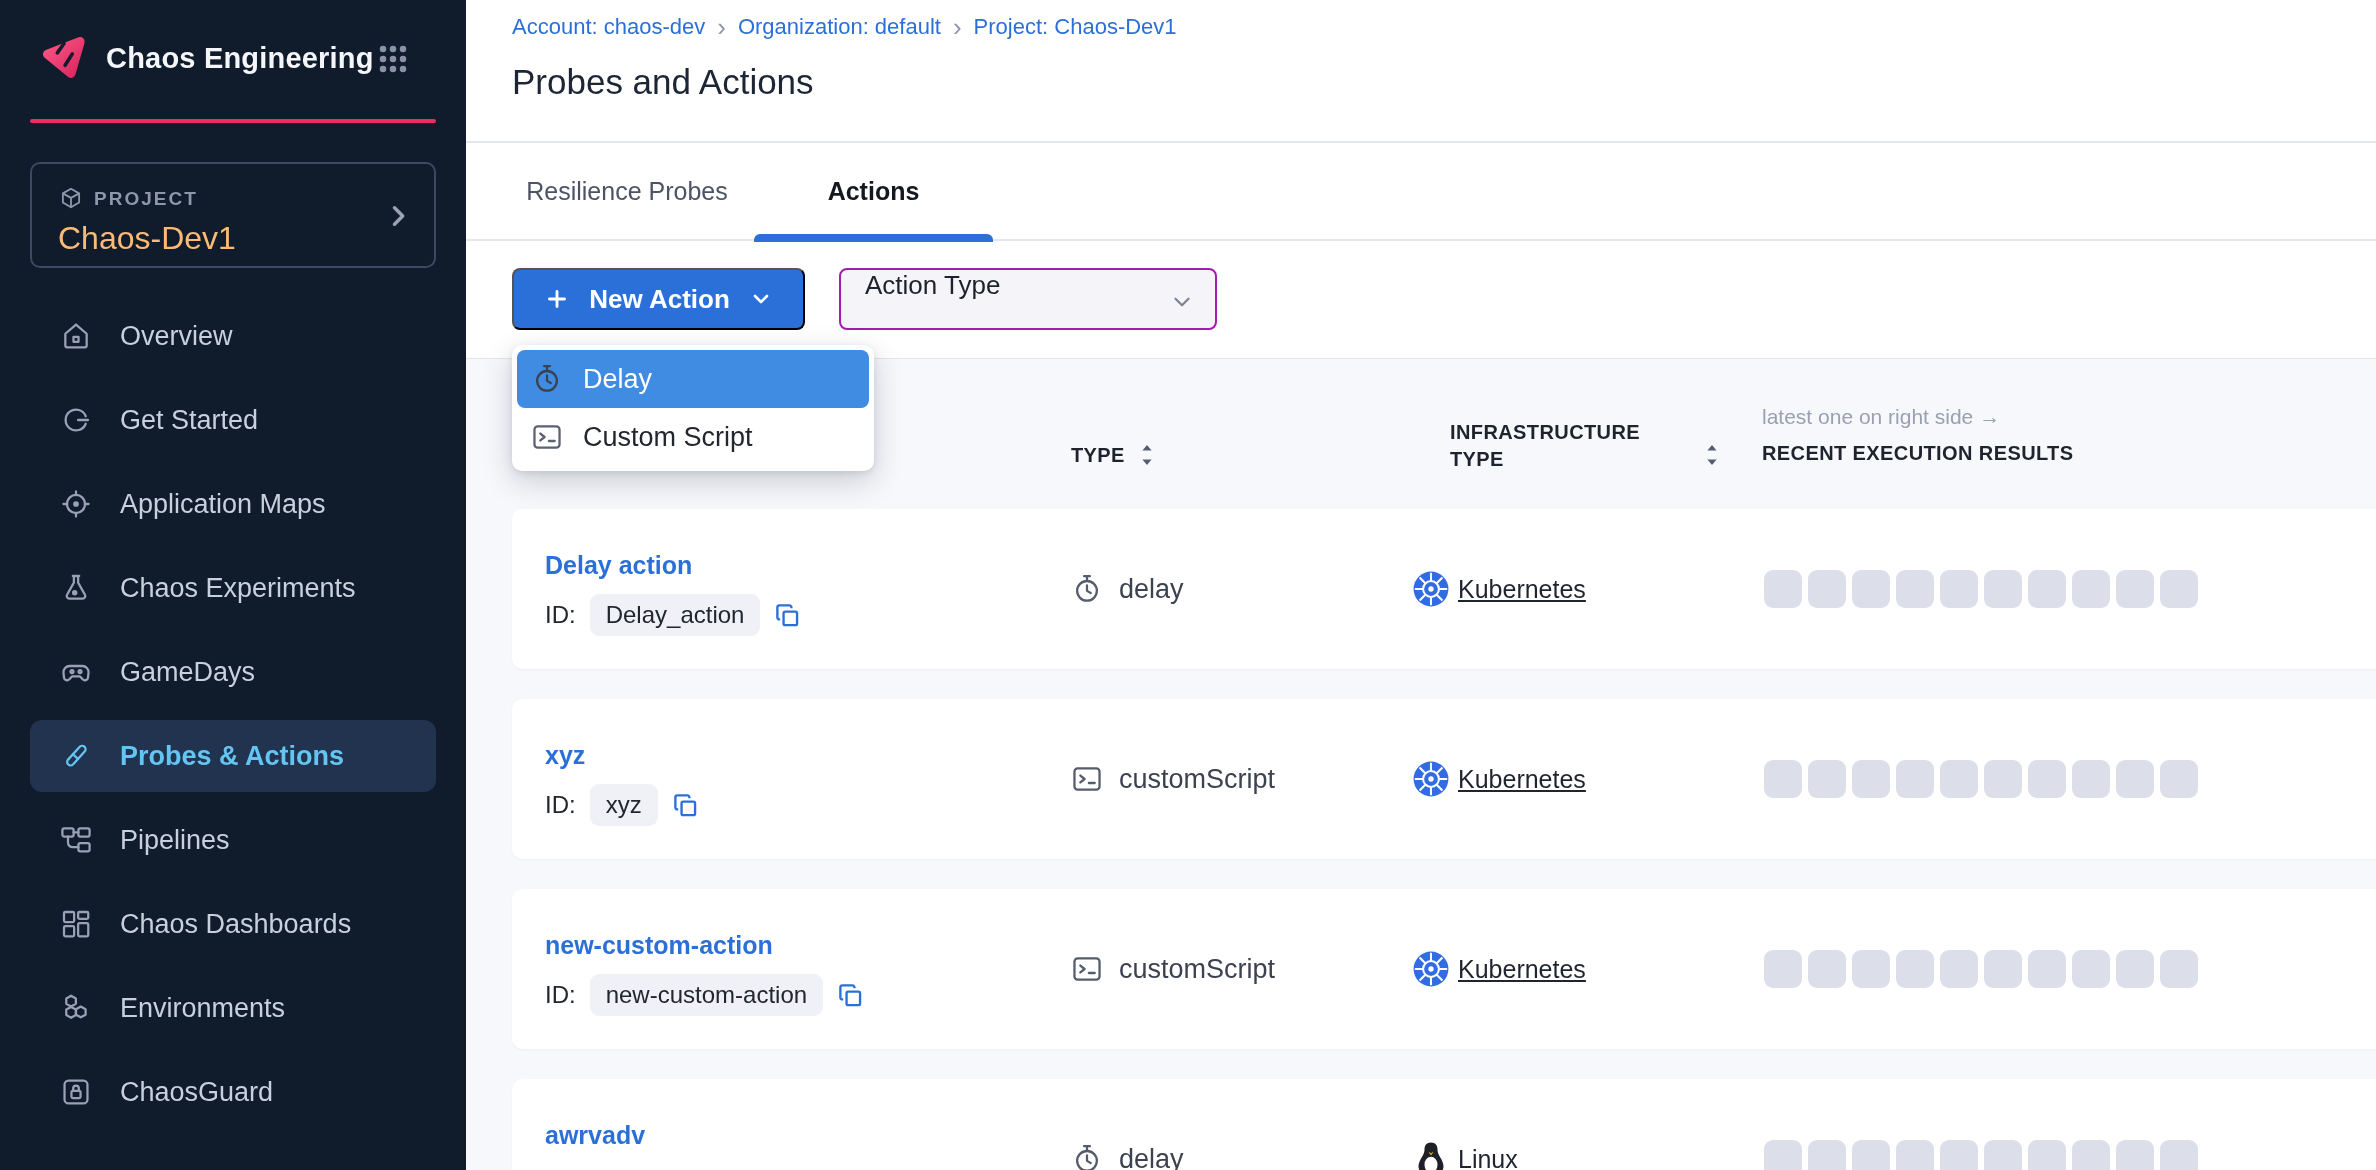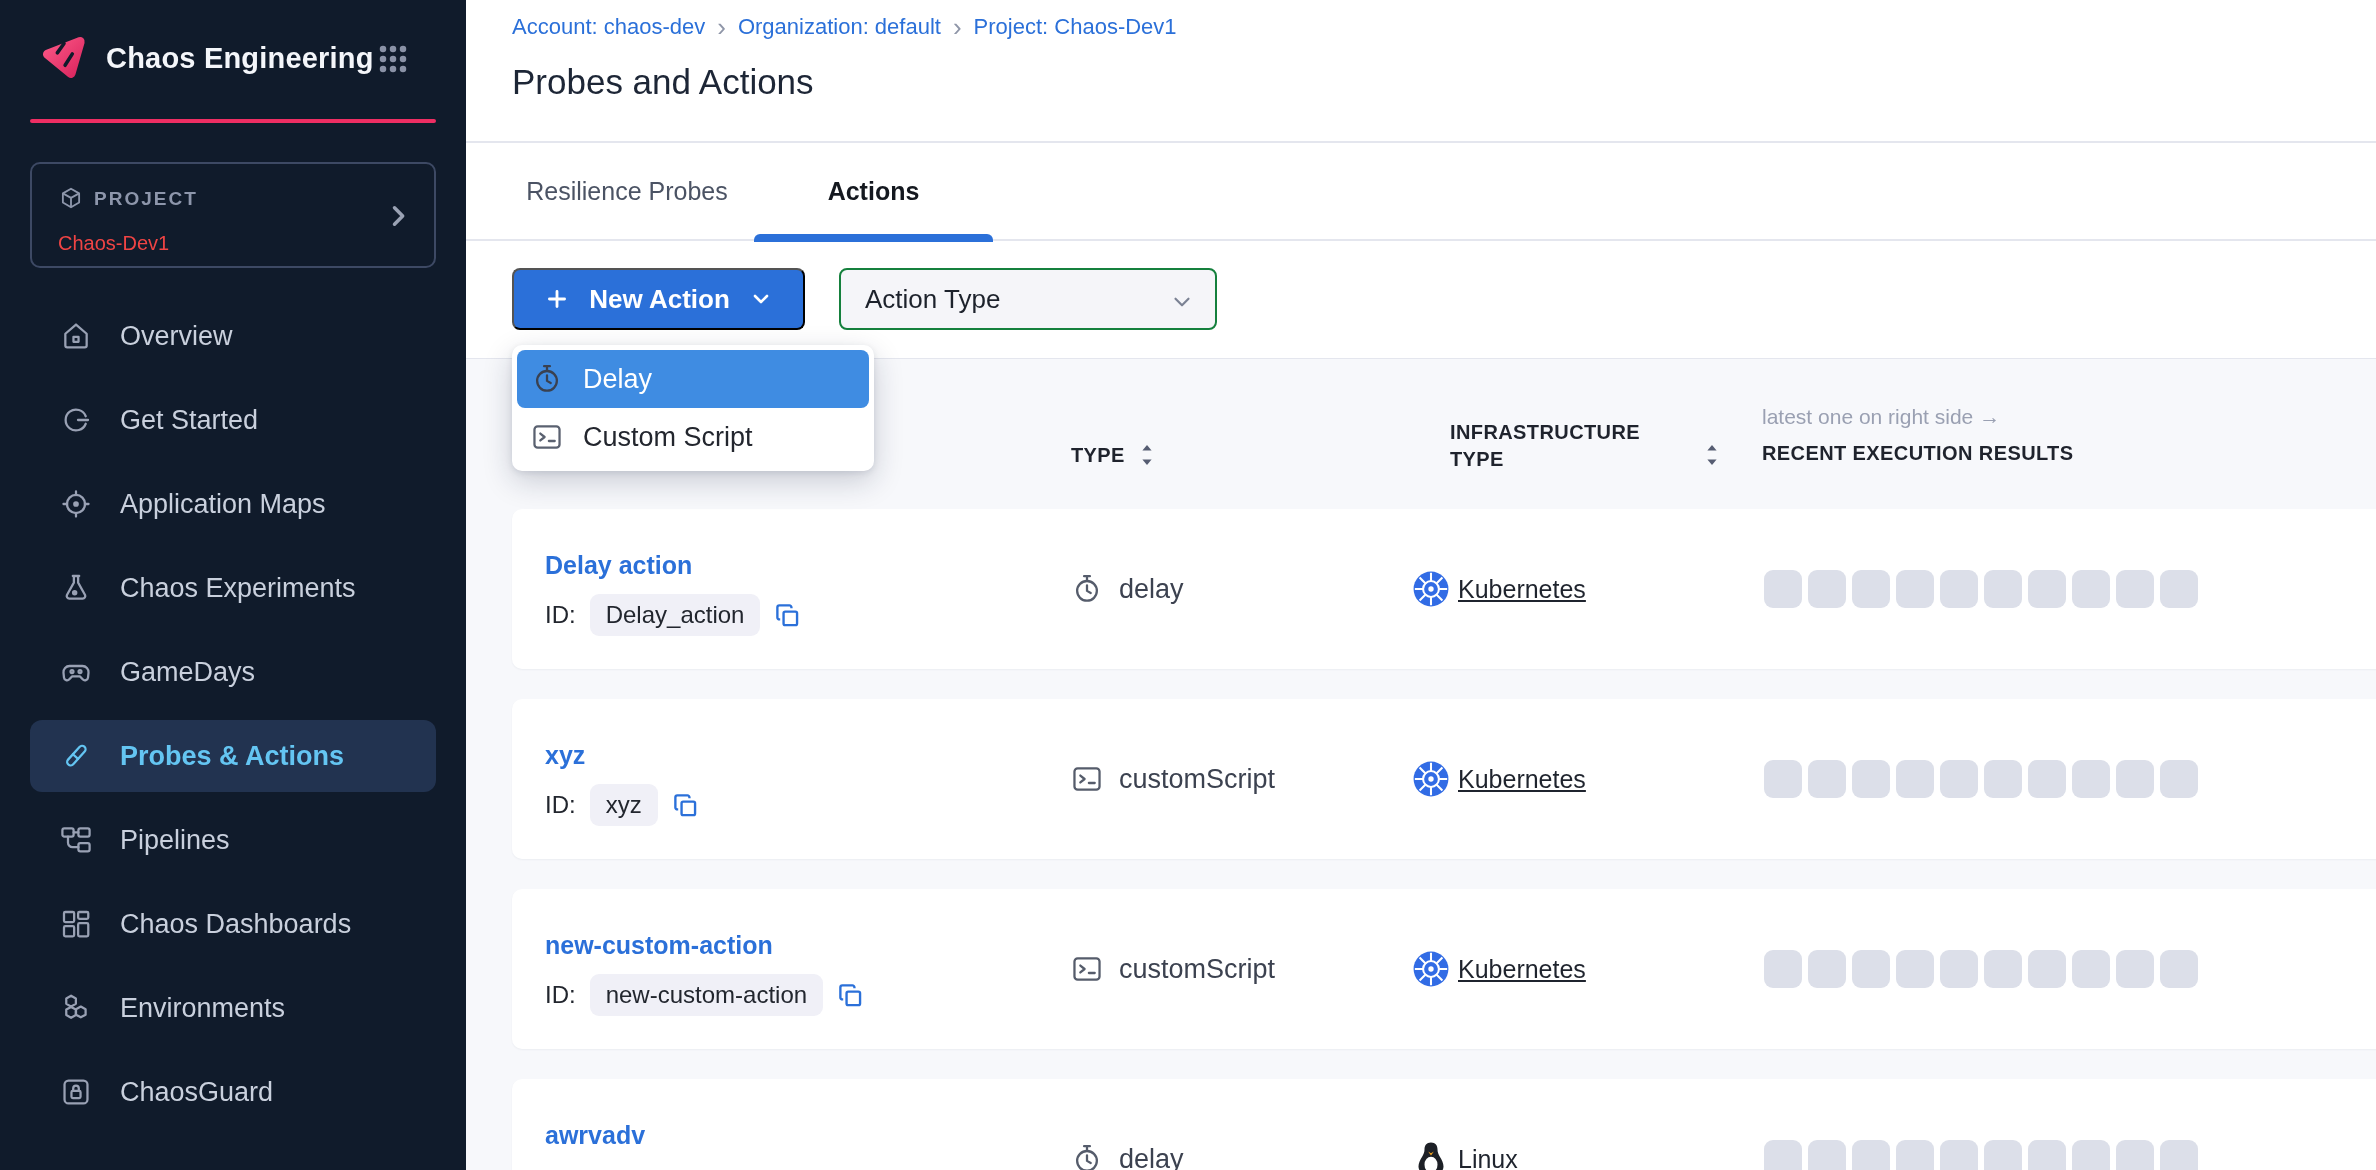--- a/index.html
+++ b/index.html
@@ -13,21 +13,21 @@
   .sidebar { position:absolute; left:0; top:0; width:466px; height:1170px; background:var(--sidebar_bg,#101b2b); }
   .sidebar-header { position:absolute; left:0; top:0; width:562px; height:118px; }
   .logo { position:absolute; left:34px; top:28px; width:58px; height:58px; }
   .app-title { position:absolute; left:106px; top:42px; font-size:29px; font-weight:700; color:#f4f6fa; letter-spacing:.2px; }
   .grid-icon { position:absolute; left:378px; top:44px; width:30px; height:30px; color:#8a92a6; cursor:pointer; }
   .pink-divider { position:absolute; left:30px; top:119px; width:406px; height:4px; background:var(--brand_pink,#ee2e63); border-radius:2px; }
   .project-card { position:absolute; left:30px; top:162px; width:406px; height:106px; border:2px solid #3d4964; border-radius:10px; cursor:pointer; }
   .project-label-row { position:absolute; left:26px; top:22px; display:flex; align-items:center; gap:10px; }
   .project-label-row svg { width:26px; height:26px; color:#8d96ab; }
   .project-label { font-size:19px; font-weight:700; letter-spacing:2px; color:#8d96ab; }
-  .project-name { position:absolute; left:26px; top:68px; font-size:20px; color:#ef4444; }
+  .project-name { position:absolute; left:26px; top:56px; font-size:32px; color:#fdba74; }
   .project-chevron { position:absolute; right:22px; top:38px; width:28px; height:28px; color:#9aa2b4; }
   .nav-list { position:absolute; left:0; top:294px; width:466px; }
   .nav-item { position:relative; height:84px; display:flex; align-items:center; padding-left:60px; gap:28px; cursor:pointer; }
   .nav-item.active::before { content:""; position:absolute; left:30px; right:30px; top:6px; bottom:6px; background:var(--sidebar_active_bg,#223350); border-radius:12px; }
   .nav-icon { position:relative; width:32px; height:32px; color:#99a1b4; flex:0 0 32px; }
   .nav-icon svg { width:32px; height:32px; display:block; }
   .nav-label { position:relative; font-size:27px; color:var(--sidebar_text,#c9d0dd); }
   .nav-item.active .nav-icon { color:var(--sidebar_active_text,#64c5f2); }
   .nav-item.active .nav-label { color:var(--sidebar_active_text,#64c5f2); font-weight:700;text-align:right; }
   
@@ -43,21 +43,21 @@
   .tab-resilience { width:254px; }
   .tab-actions { width:239px; }
   .tab.active { color:#14181f; font-weight:700; }
   .tab.active::after { content:""; position:absolute; left:0; right:0; bottom:-1px; height:8px; background:var(--accent,#2b70d9); border-radius:6px 6px 0 0; z-index:2; }
   
   .toolbar { position:absolute; left:46px; top:268px; height:62px; display:flex; gap:34px; }
   .btn { display:flex; align-items:center; justify-content:center; height:62px; border-radius:8px; font-size:26px; font-weight:700; cursor:pointer; gap:19px; }
   .btn-primary { width:293px; background:var(--accent,#2b70d9); color:#fff; }
   .btn-outline { width:296px; background:#fff; border:2px solid var(--accent,#2b70d9); color:var(--accent,#2b70d9); }
   .btn svg { display:block; }
-  .select { position:relative; width:378px; height:62px; background:#f5f5f9; border:2px solid #15803d; border-radius:8px; display:flex; align-items:center; padding:0 24px; font-size:26px; font-weight:500; color:#1d222c; cursor:pointer; }
+  .select { position:relative; width:378px; height:62px; background:#f5f5f9; border:2px solid #a21caf; border-radius:8px; display:flex; padding:0 24px; font-size:26px; font-weight:500; color:#1d222c; cursor:pointer; }
   .select svg { position:absolute; right:20px; top:19px; width:26px; height:26px; color:#7b8294; }
   
   .table-band { position:absolute; left:0; top:358px; right:0; bottom:0; background:var(--band_bg,#f7f8fb); border-top:1px solid var(--divider,#e4e6ee); }
   .col-header { position:absolute; font-size:20px; font-weight:700; color:#1f232d; letter-spacing:.4px; }
   .hdr-type { left:605px; top:82px; display:flex; gap:14px; align-items:center; }
   .hdr-infra { left:949px; top:60px; width:235px; line-height:1.35; display:block;margin-left:35px; }
   .hdr-infra-sort { position:absolute; left:1238px; top:82px; }
   .hdr-note { position:absolute; left:1296px; top:46px; font-size:21px; font-weight:400; color:var(--text_note,#9aa0b2); letter-spacing:0; }
   .hdr-results { left:1296px; top:83px; }
   .sort-icon { width:16px; height:28px; color:#565d72; cursor:pointer; }

